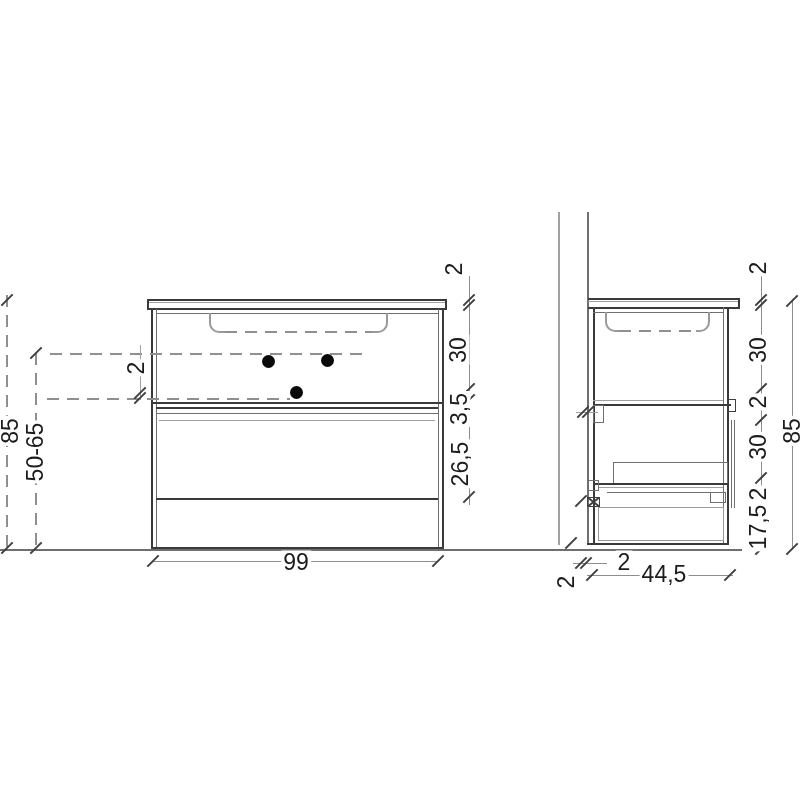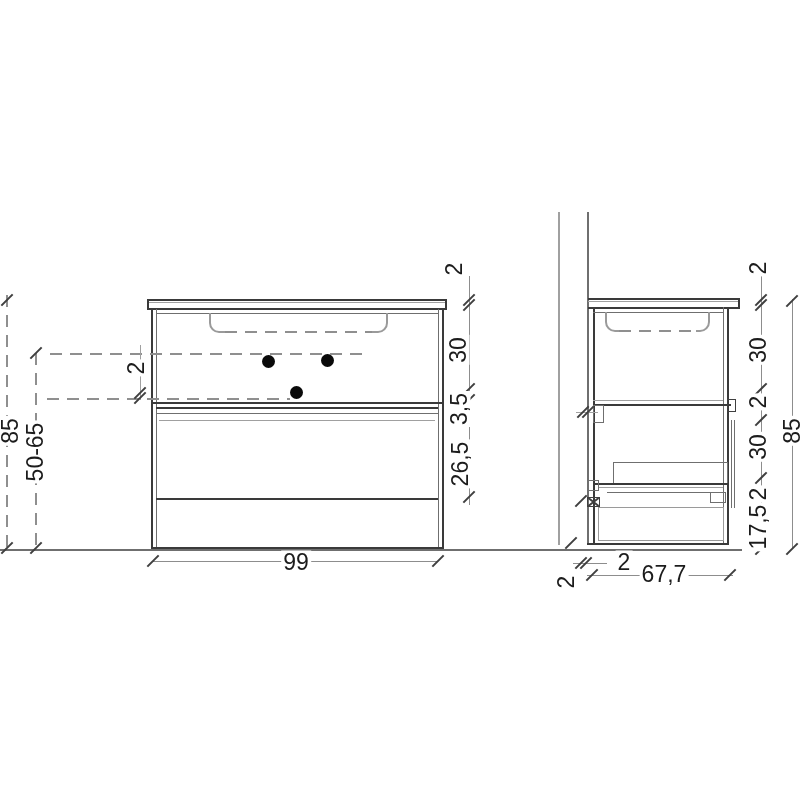--- a/index.html
+++ b/index.html
@@ -177,16 +177,16 @@
   <div>
     <div class="hl dim" style="left:573px;top:563px;width:34px;"></div>
     <div class="tk" style="left:581px;top:563px;"></div>
     <div class="tk" style="left:586px;top:563px;"></div>
     <div class="lbl" style="left:624px;top:562px;">2</div>
     <div class="lblv" style="left:566px;top:582px;">2</div>
 
     <div class="hl dim" style="left:587px;top:575px;width:146px;"></div>
     <div class="tk" style="left:592px;top:575px;"></div>
     <div class="tk" style="left:730px;top:575px;"></div>
-    <div class="lbl" style="left:664px;top:574px;">67,7</div>
+    <div class="lbl" style="left:664px;top:574px;">44,5</div>
   </div>
 
 </div>
 
 </body></html>

